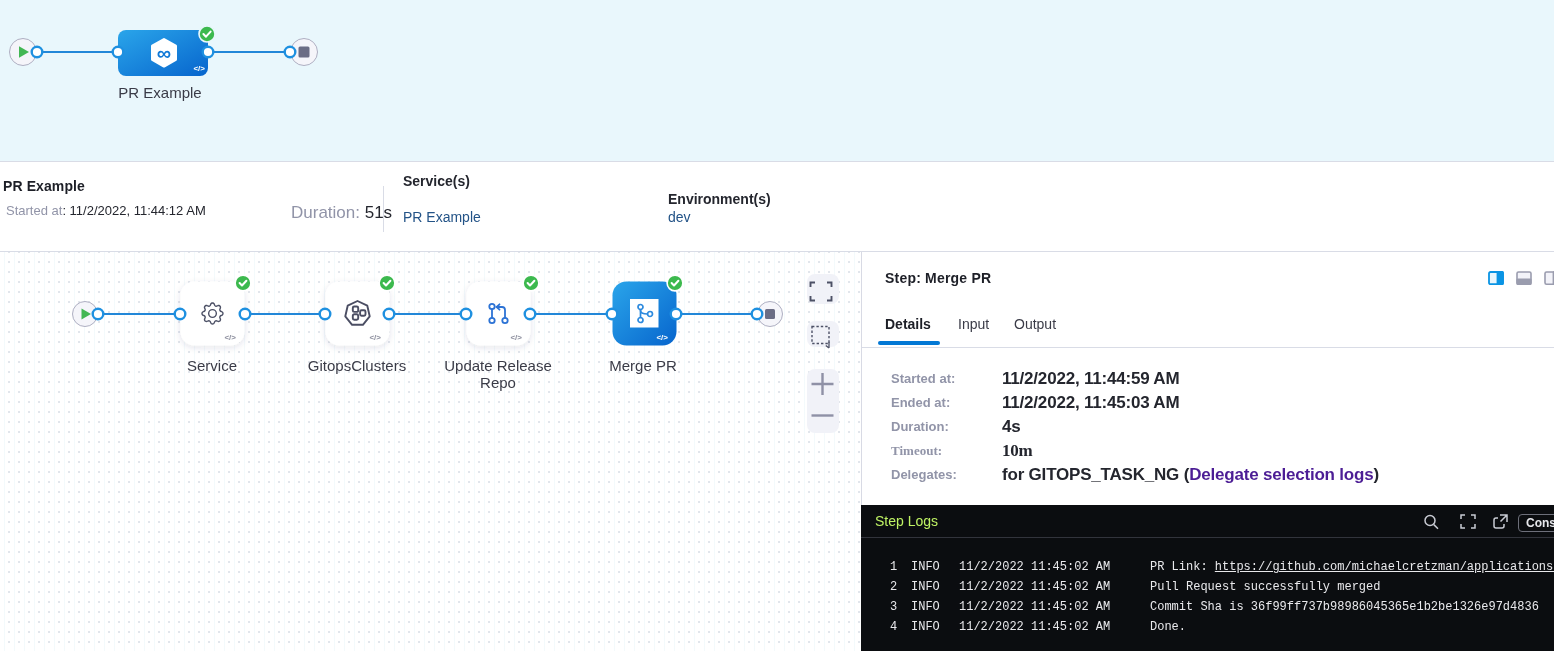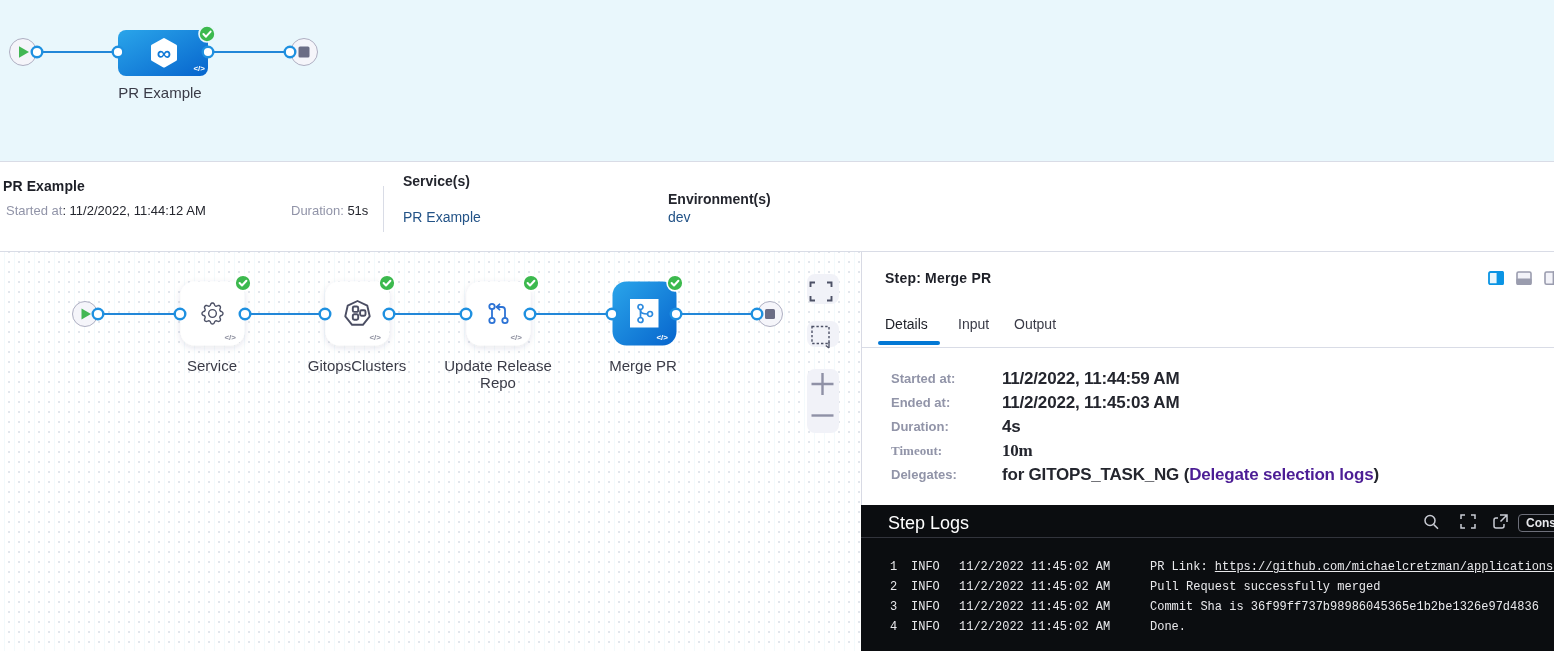--- a/index.html
+++ b/index.html
@@ -57,21 +57,21 @@
 
     <circle cx="207" cy="34" r="8" fill="#3cb94e" stroke="#e9f7fc" stroke-width="1.6"></circle>
     <polyline points="203.4,34 206,36.7 210.6,31.6" fill="none" stroke="#fff" stroke-width="2" stroke-linecap="round" stroke-linejoin="round"></polyline>
   </svg>
   <div class="nodelabel" style="left:110px;top:84px;width:100px;font-size:15px;">PR Example</div>
 </div>
 
 <div id="band">
   <div class="abs" style="left:3px;top:16px;font-size:14px;font-weight:bold;color:#1d1f27;letter-spacing:0.1px;">PR Example</div>
   <div class="abs" style="left:6px;top:41px;font-size:13px;color:#9194a8;">Started at<span style="color:#24262e">: 11/2/2022, 11:44:12 AM</span></div>
-  <div class="abs" style="left:291px;top:41px;font-size:13px;color:#9194a8;">Duration: <span style="color:#24262e">51s</span></div>
+  <div class="abs" style="left:291px;top:41px;font-size:17px;color:#9194a8;">Duration: <span style="color:#24262e">51s</span></div>
   <div class="abs" style="left:383px;top:24px;width:1px;height:46px;background:#d9dce6;"></div>
   <div class="abs" style="left:403px;top:11px;font-size:14px;font-weight:bold;color:#24262e;">Service(s)</div>
   <div class="abs" style="left:403px;top:47px;font-size:14px;color:#235387;">PR Example</div>
   <div class="abs" style="left:668px;top:29px;font-size:14px;font-weight:bold;color:#24262e;">Environment(s)</div>
   <div class="abs" style="left:668px;top:47px;font-size:14px;color:#235387;">dev</div>
 </div>
 
 <div id="canvas">
   <svg width="861" height="399" style="position:absolute;left:0;top:0">
     <defs>
@@ -186,38 +186,38 @@
 <div id="panel">
   <div class="abs" style="left:23px;top:18px;font-size:14px;font-weight:bold;color:#1d1f27;letter-spacing:0.2px;">Step: Merge PR</div>
   <svg width="90" height="26" style="position:absolute;left:620px;top:12px;">
     <rect x="7" y="8" width="14" height="12.2" rx="1.5" fill="#e8f6fd" stroke="#0a94e4" stroke-width="1.8"></rect>
     <rect x="14.6" y="7.1" width="7.2" height="14" rx="1.5" fill="#0a94e4"></rect>
     <rect x="35" y="8" width="14" height="12.2" rx="1.5" fill="#f3f3f9" stroke="#9a9cae" stroke-width="1.6"></rect>
     <rect x="34.4" y="14.6" width="15.2" height="6.4" rx="1.5" fill="#9a9cae"></rect>
     <rect x="63" y="8" width="14" height="12.2" rx="1.5" fill="#f3f3f9" stroke="#9a9cae" stroke-width="1.6"></rect>
     <rect x="70.6" y="7.1" width="7.2" height="14" rx="1.5" fill="#9a9cae"></rect>
   </svg>
-  <div class="abs" style="left:23px;top:64px;font-size:14px;font-weight:normal;color:#1d1f27;">Details</div>
+  <div class="abs" style="left:23px;top:64px;font-size:14px;font-weight:bold;color:#1d1f27;">Details</div>
   <div class="abs" style="left:96px;top:64px;font-size:14px;color:#3a3b47;">Input</div>
   <div class="abs" style="left:152px;top:64px;font-size:14px;color:#3a3b47;">Output</div>
   <div class="abs" style="left:16px;top:89px;width:62px;height:4px;background:#0278d5;border-radius:2px;"></div>
   <div class="abs" style="left:0;top:95px;width:693px;height:1px;background:#d9dce6;"></div>
 
   <div class="abs" style="left:29px;top:117px;width:600px;">
     <div style="height:24px;"><span class="dlabel">Started at:</span><span class="dval" style="position:absolute;left:111px;">11/2/2022, 11:44:59 AM</span></div>
     <div style="height:24px;"><span class="dlabel">Ended at:</span><span class="dval" style="position:absolute;left:111px;">11/2/2022, 11:45:03 AM</span></div>
     <div style="height:24px;"><span class="dlabel">Duration:</span><span class="dval" style="position:absolute;left:111px;">4s</span></div>
     <div style="height:24px;font-family:Liberation Serif, serif;"><span class="dlabel">Timeout:</span><span class="dval" style="position:absolute;left:111px;">10m</span></div>
     <div style="height:24px;"><span class="dlabel">Delegates:</span><span class="dval" style="position:absolute;left:111px;">for GITOPS_TASK_NG (<span style="color:#4c1d95;font-weight:bold;">Delegate selection logs</span>)</span></div>
   </div>
 </div>
 
 <div id="logs">
   <div class="abs" style="left:0;top:0;width:693px;height:33px;border-bottom:1px solid #32343c;">
-    <span class="abs" style="left:27px;top:8px;font-size:18px;color:#ffffff;">Step Logs</span>
+    <span class="abs" style="left:14px;top:8px;font-size:14px;color:#bef264;">Step Logs</span>
     <svg width="160" height="33" style="position:absolute;left:536px;top:0;">
       <g stroke="#c9cbd3" stroke-width="1.5" fill="none">
         <circle cx="33" cy="15.5" r="5"></circle>
         <line x1="36.8" y1="19.6" x2="41" y2="23.8"></line>
         <path d="M64,14 L64,10 L68,10 M74,10 L78,10 L78,14 M78,19 L78,23 L74,23 M68,23 L64,23 L64,19"></path>
         <path d="M101,13 L99,13 Q97,13 97,15 L97,21 Q97,23 99,23 L105,23 Q107,23 107,21 L107,19"></path>
         <path d="M103,10 L110,10 L110,17 M110,10 L103.5,16.5" stroke-width="1.5"></path>
       </g>
     </svg>
     <div class="abs" style="left:657px;top:9px;width:60px;height:18px;border:1px solid #6d6f7a;border-radius:4px;color:#e7e8ec;font-size:12px;font-weight:bold;padding:1px 0 0 7px;">Console</div>

